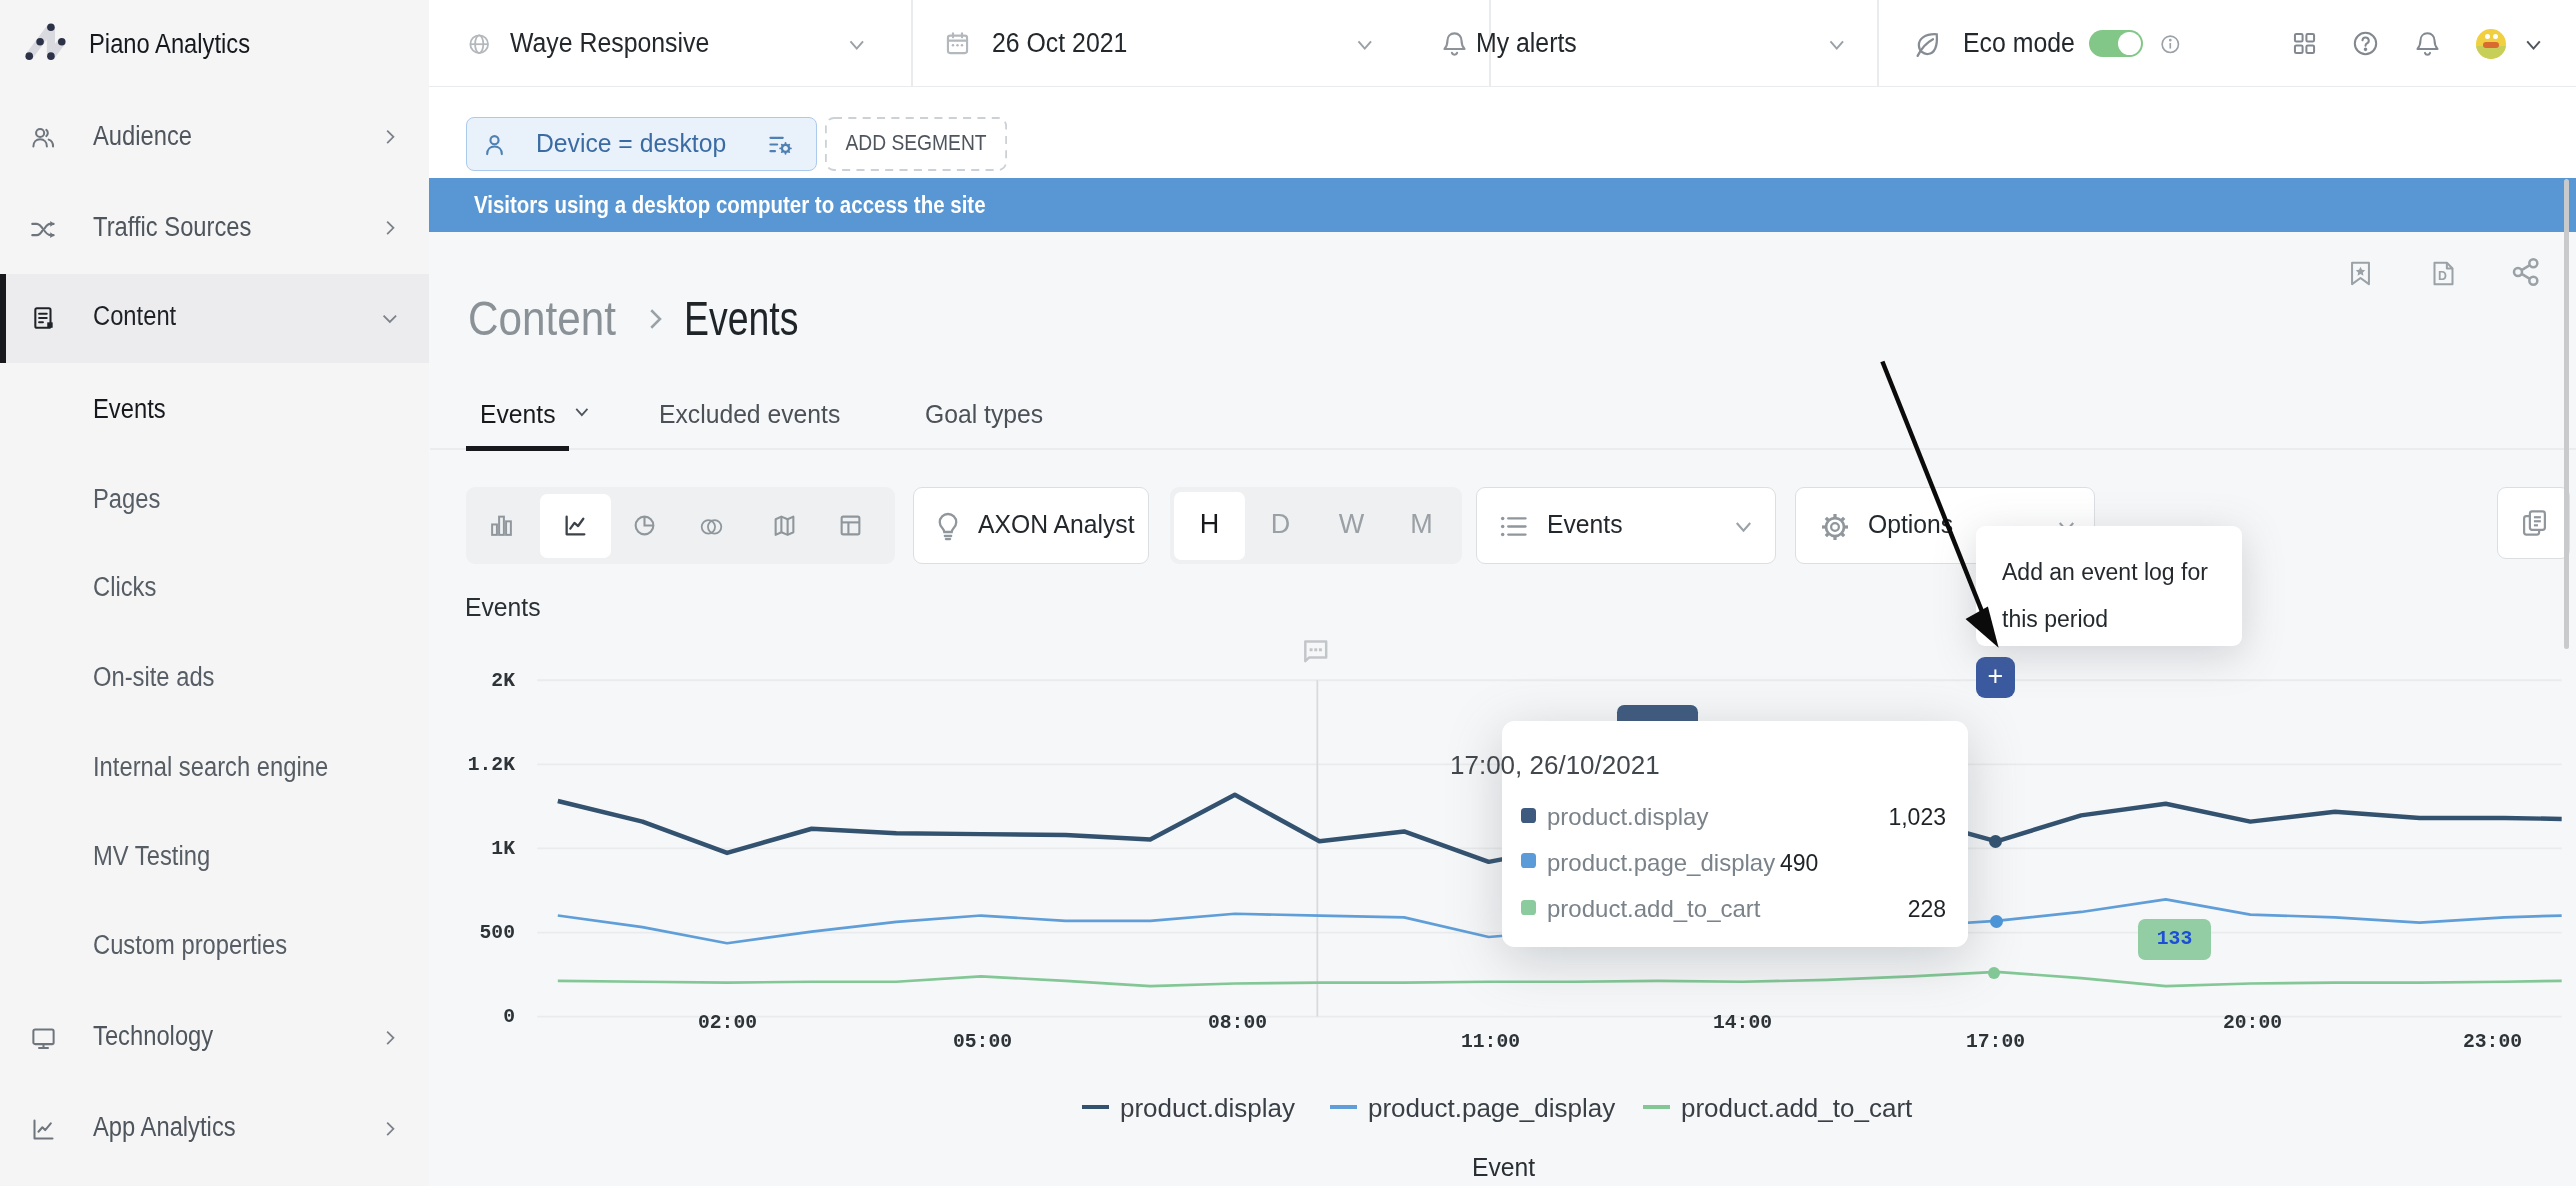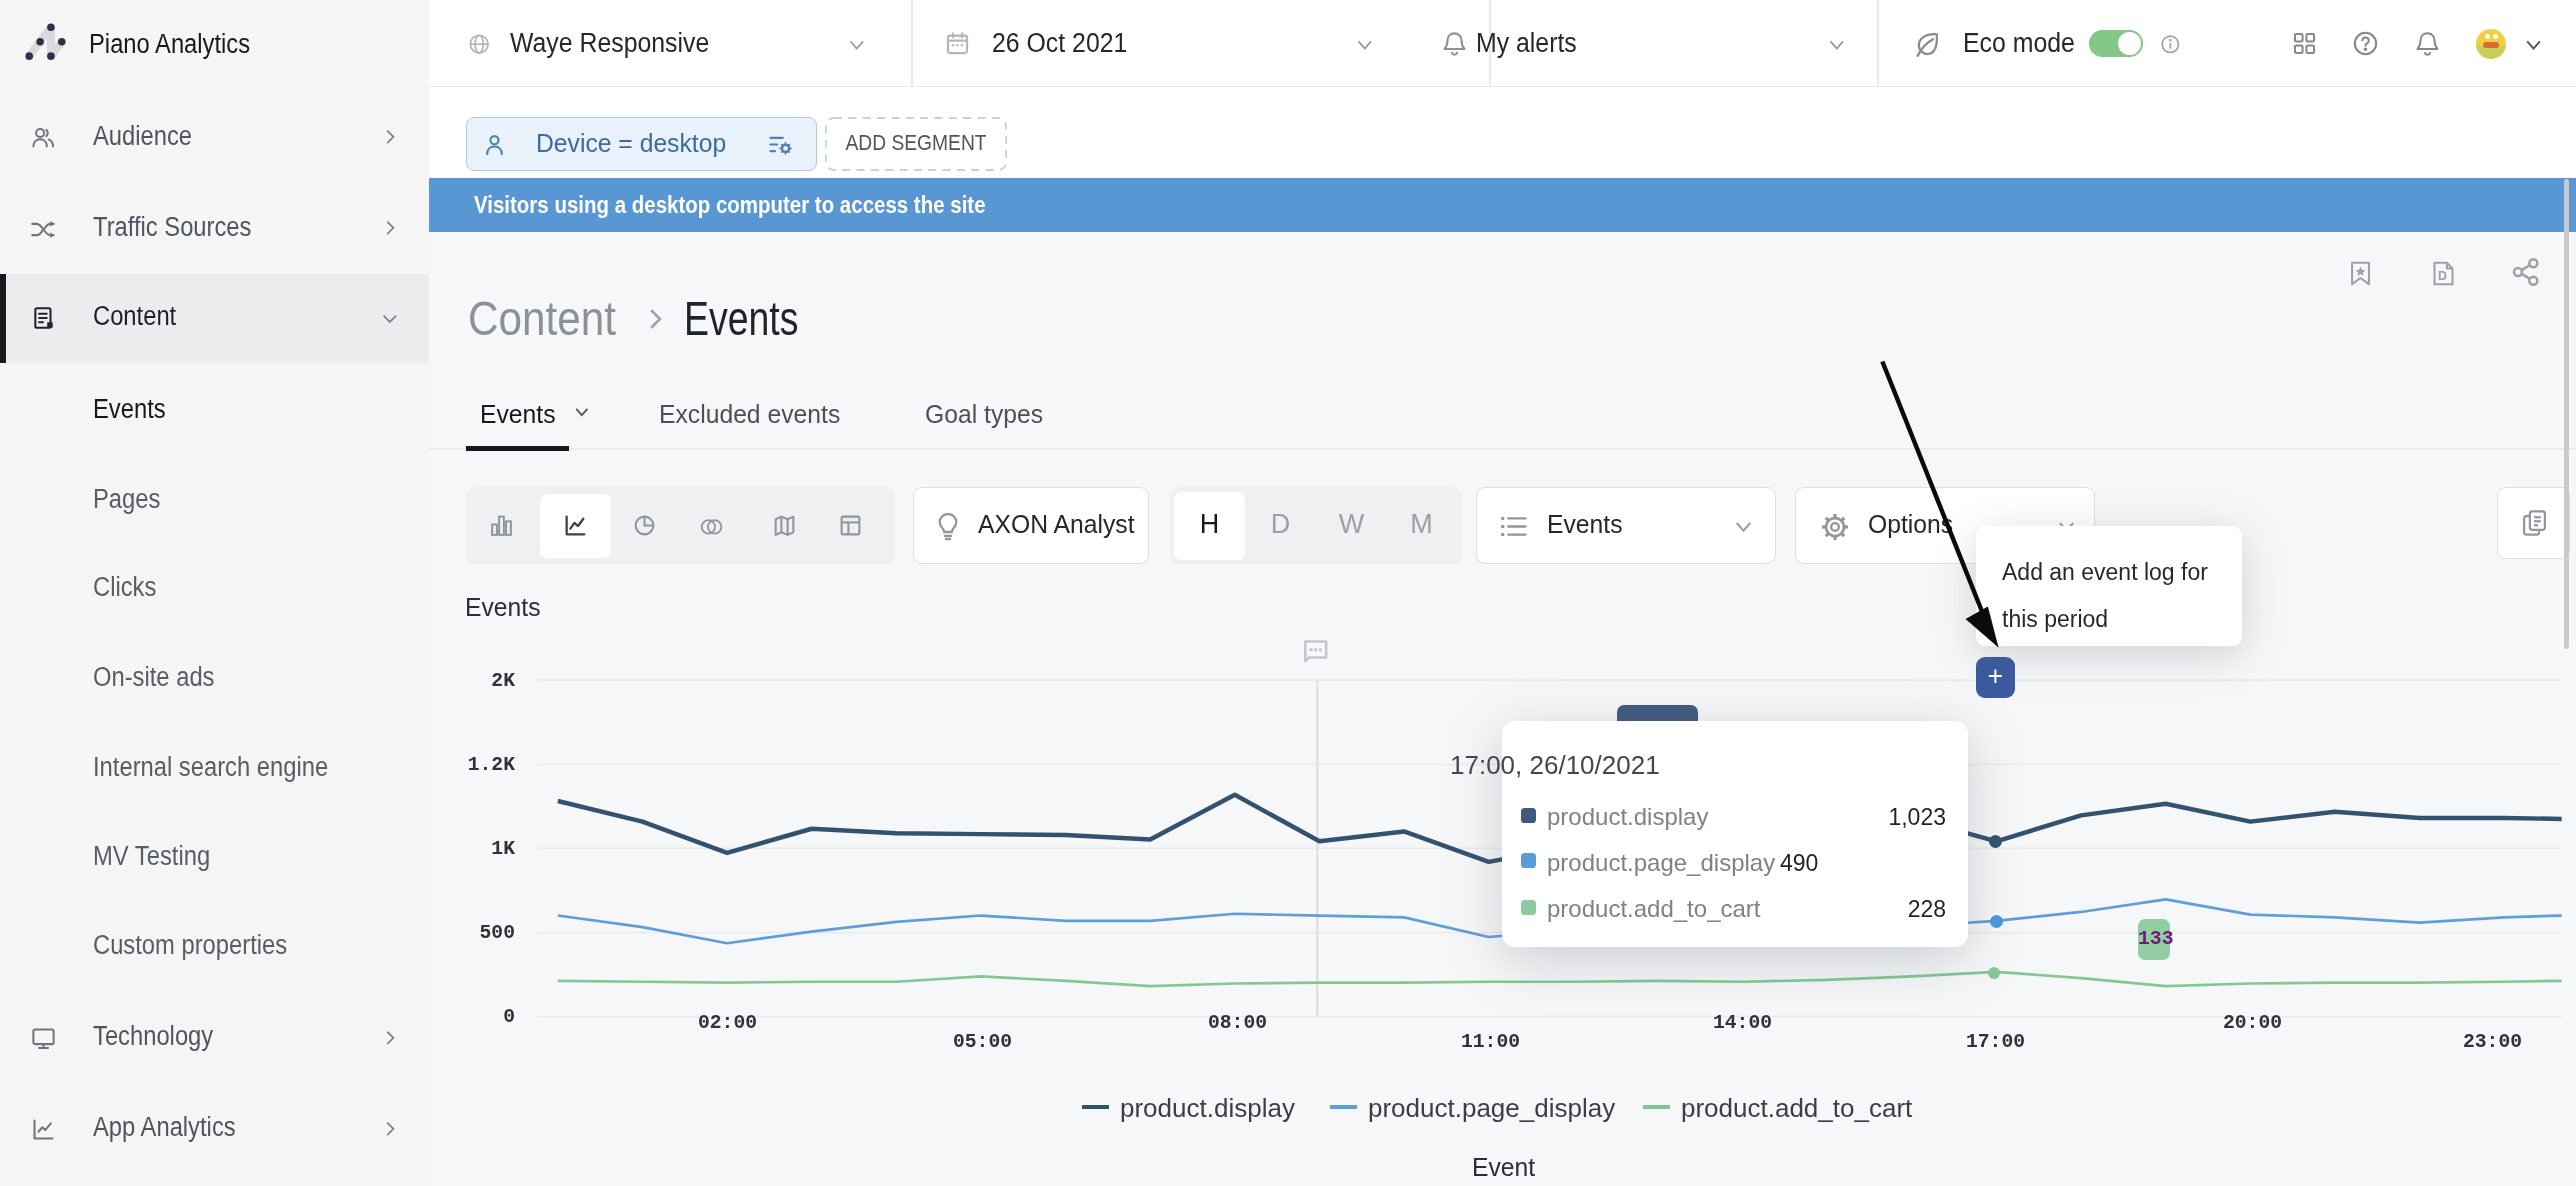--- a/index.html
+++ b/index.html
@@ -403,21 +403,21 @@
   <div class="abs" style="left:1547px;top:849px;font-size:24px;color:#7a828a;">product.page_display</div>
   <div class="abs" style="left:1767px;top:850px;width:179px;font-size:23px;color:#1e2328;margin-left:13px;">490</div>
   <div class="abs" style="left:1521px;top:900px;width:15px;height:15px;border-radius:3.6px;background:#8bcb9d;"></div>
   <div class="abs" style="left:1547px;top:895px;font-size:24px;color:#7a828a;">product.add_to_cart</div>
   <div class="abs" style="left:1767px;top:896px;width:179px;text-align:right;font-size:23px;color:#1e2328;">228</div>
 
   <div class="abs" style="left:1989px;top:835px;width:13.4px;height:13.4px;border-radius:7.2px;background:#33526f;"></div>
   <div class="abs" style="left:1990px;top:915px;width:13.4px;height:13.4px;border-radius:7.2px;background:#4b94d8;"></div>
   <div class="abs" style="left:1988px;top:967px;width:11.6px;height:11.6px;border-radius:6.3px;background:#82c795;"></div>
 
-  <div class="abs mono" style="left:2138px;top:919px;width:32px;height:41px;border-radius:7.2px;background:#92cda4;color:#701a75;font-size:19.7px;line-height:41px;text-align:center;">133</div>
+  <div class="abs mono" style="left:2138px;top:919px;width:73px;height:41px;border-radius:7.2px;background:#92cda4;color:#1d4ed8;font-size:19.7px;line-height:41px;text-align:center;">133</div>
 
   <div class="abs" style="left:1976px;top:657px;width:39px;height:41px;border-radius:9px;background:#3b5aa0;color:#fff;font-size:27px;line-height:39px;text-align:center;">+</div>
 
   <div class="abs" style="left:1976px;top:526px;width:266px;height:120px;border-radius:9px;background:#fff;box-shadow:0 9px 40px rgba(90,100,110,0.25);"></div>
   <div class="abs" style="left:2002px;top:549px;font-size:23px;color:#24292e;line-height:47px;">Add an event log for<br>this period</div>
 
   <svg class="abs" style="left:1860px;top:349px;" width="161" height="313" viewBox="0 0 180 350">
     <line x1="25" y1="14" x2="143" y2="310" stroke="#0b0b0b" stroke-width="5"></line>
     <polygon points="155,334 118,302 143,288" fill="#0b0b0b"></polygon>
   </svg>

